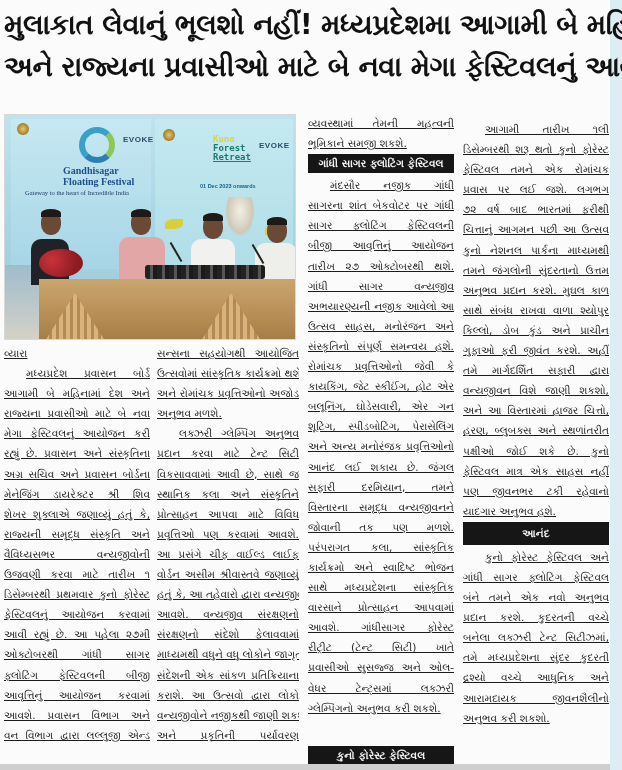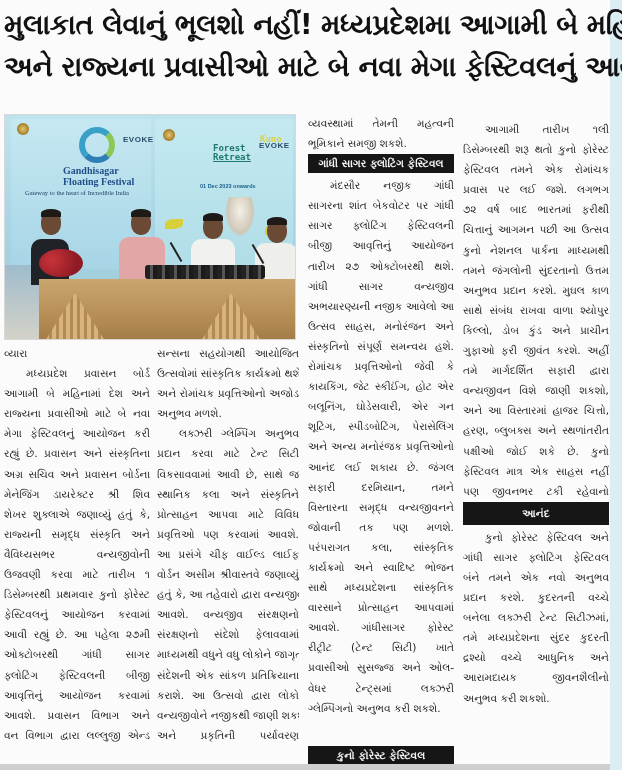--- a/index.html
+++ b/index.html
@@ -30,21 +30,21 @@
   .banner-right { position: absolute; left: 150px; top: 4px; width: 138px; height: 150px;
     background: linear-gradient(180deg,#c4e9f0,#b0dde8); }
   .emblem { position: absolute; width: 12px; height: 12px; border-radius: 50%;
     background: radial-gradient(circle,#e9c86b 0%,#a07b2a 70%); }
   .evoke { position: absolute; font-family: "Liberation Sans", sans-serif; font-size: 8px; font-weight: bold; color: #2b4d6b; letter-spacing: 0.5px; }
   .swirl { position: absolute; left: 68px; top: 8px; width: 36px; height: 36px; border-radius: 50%;
     border: 6px solid #3aa0c8; border-right-color: #8ac858; border-bottom-color: #2f7fb6; }
   .gfest { position: absolute; left: 52px; top: 46px; font-family: "Liberation Serif", serif; font-size: 10px; font-weight: bold; color: #1f4e89; }
   .gateway { position: absolute; left: 14px; top: 70px; font-family: "Liberation Serif", serif; font-size: 6.5px; color: #1e3f66; white-space: nowrap; }
   .kuno { position: absolute; left: 58px; top: 16px; width: 40px; font-family: "DejaVu Sans Mono", monospace; font-weight: bold; font-size: 9px; line-height: 9px; }
-  .kuno .k1 { color: #d9d24a; margin-left: 47px; } .kuno .k2 { color: #1e7a6a; } .kuno .k3 { color: #1e7a6a; text-decoration: underline; }
+  .kuno .k1 { color: #d9d24a; } .kuno .k2 { color: #1e7a6a; } .kuno .k3 { color: #1e7a6a; text-decoration: underline; }
   .dec { position: absolute; left: 45px; top: 64px; font-family: "Liberation Sans", sans-serif; font-size: 5.5px; color: #1a5f8a; white-space: nowrap; font-weight: bold; }
   .cheetah { position: absolute; left: 70px; top: 78px; width: 30px; height: 40px; background: radial-gradient(ellipse at 50% 35%, #f4f0e6 0%, #cfc8b8 60%, transparent 70%); }
   .leaf { position: absolute; width: 18px; height: 10px; background: #d8cf3a; border-radius: 50% 0; }
 
   .person { position: absolute; }
   .head { position: absolute; width: 20px; height: 24px; border-radius: 45%; background: #6b4a35; }
   .hair { position: absolute; width: 20px; height: 8px; border-radius: 50% 50% 0 0; background: #1d1a18; }
   .torso { position: absolute; border-radius: 10px 10px 0 0; }
 
   .table { position: absolute; left: 34px; top: 164px; width: 258px; height: 62px;
@@ -52,21 +52,21 @@
   .drape { position: absolute; top: 178px; width: 60px; height: 48px;
     background: repeating-linear-gradient(90deg,#d9b47a 0 4px,#b38955 4px 7px); clip-path: polygon(50% 0,100% 100%,0 100%); }
   .flowers { position: absolute; left: 34px; top: 134px; width: 44px; height: 28px; border-radius: 50%;
     background: radial-gradient(circle at 30% 40%,#c9333a,#8e1b24 70%); }
   .mic { position: absolute; width: 2px; height: 22px; background: #222; transform: rotate(-30deg); }
   .mic-bank { position: absolute; left: 140px; top: 150px; width: 120px; height: 14px;
     background: repeating-linear-gradient(90deg,#222 0 5px,#555 5px 8px,#1b1b1b 8px 12px); border-radius: 3px; }
   .floor-left { position: absolute; left: 0; top: 150px; width: 34px; height: 76px; background: linear-gradient(180deg,#9fbccc,#d5d2c8); }
 
   
-  .col { position: absolute; font-family: "DejaVu Sans", sans-serif; font-size: 10.6px; line-height: 20.1px; color: #1c1c1c; text-align: justify; }
+  .col { position: absolute; font-family: "DejaVu Sans", sans-serif; font-size: 10.6px; line-height: 20.1px; color: #1c1c1c; text-align: justify; text-decoration: underline; }
   .col .line { display: block; white-space: nowrap; text-align-last: justify; text-align: justify; overflow: hidden; }
   .col .line.end { text-align-last: left; }
   .col .indent { padding-left: 22px; }
   .col .center { text-align: center; text-align-last: center; }
 
   .c1 { left: 4px; top: 343px; width: 146px; }
   .c2 { left: 157px; top: 343px; width: 142px; }
   .c3 { left: 308px; top: 113px; width: 146px; }
   .c4 { left: 463px; top: 119px; width: 146px; }
 
@@ -237,20 +237,21 @@
   <span class="line">સાથે સંબંધ રાખવા વાળા શ્યોપુર</span>
   <span class="line">કિલ્લો, ડોબ કુંડ અને પ્રાચીન</span>
   <span class="line">ગુફાઓ ફરી જીવંત કરશે. અહીં</span>
   <span class="line">તમે માર્ગદર્શિત સફારી દ્વારા</span>
   <span class="line">વન્યજીવન વિશે જાણી શકશો,</span>
   <span class="line">અને આ વિસ્તારમાં હાજર ચિત્તો,</span>
   <span class="line">હરણ, બ્લુબક્સ અને સ્થળાંતરીત</span>
   <span class="line">પક્ષીઓ જોઈ શકે છે. કુનો</span>
   <span class="line">ફેસ્ટિવલ માત્ર એક સાહસ નહીં</span>
   <span class="line">પણ જીવનભર ટકી રહેવાનો</span>
+  <span class="line end">યાદગાર અનુભવ હશે.</span>
   <span class="subhead two">
     <span style="display:block">આનંદ</span>
   </span>
   <span class="line indent">કુનો ફોરેસ્ટ ફેસ્ટિવલ અને</span>
   <span class="line">ગાંધી સાગર ફ્લોટિંગ ફેસ્ટિવલ</span>
   <span class="line">બંને તમને એક નવો અનુભવ</span>
   <span class="line">પ્રદાન કરશે. કુદરતની વચ્ચે</span>
   <span class="line">બનેલા લક્ઝરી ટેન્ટ સિટીઝમાં,</span>
   <span class="line">તમે મધ્યપ્રદેશના સુંદર કુદરતી</span>
   <span class="line">દ્રશ્યો વચ્ચે આધુનિક અને</span>

